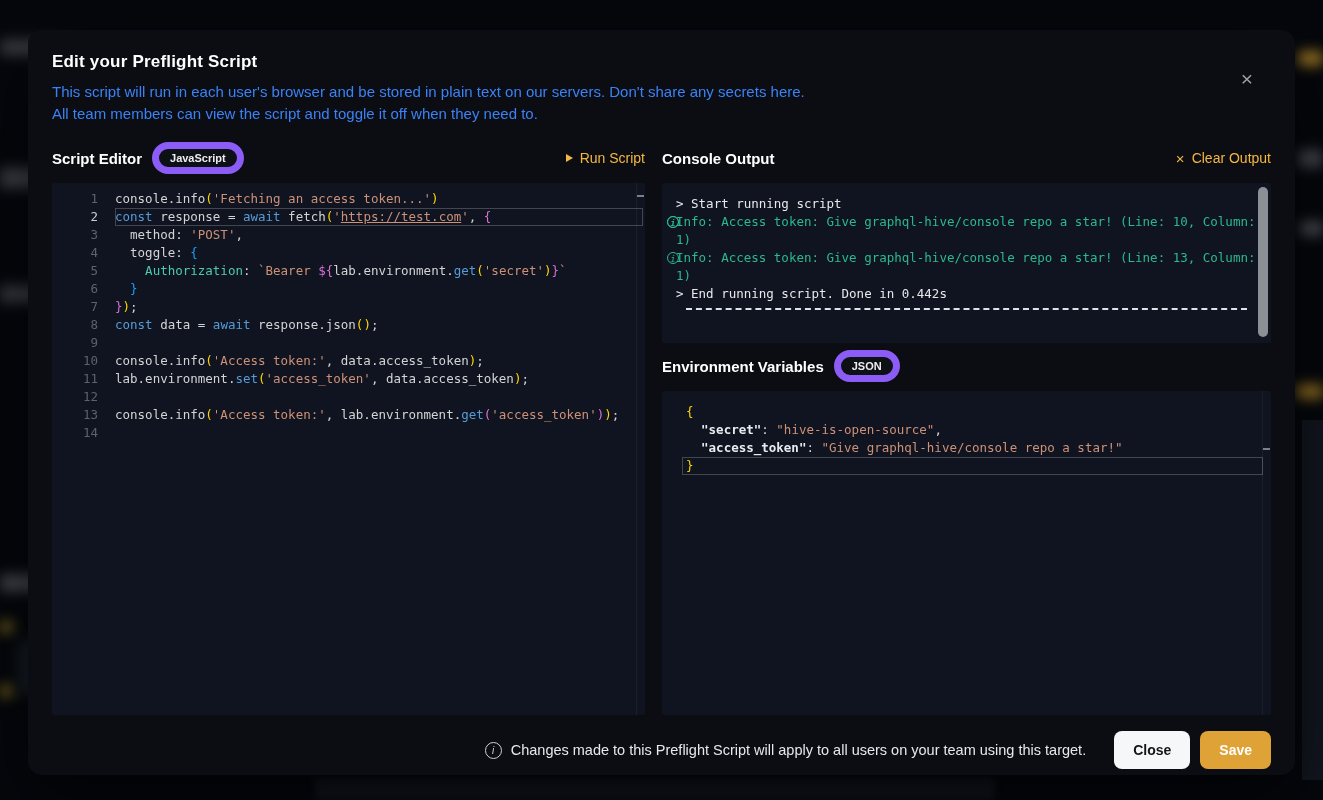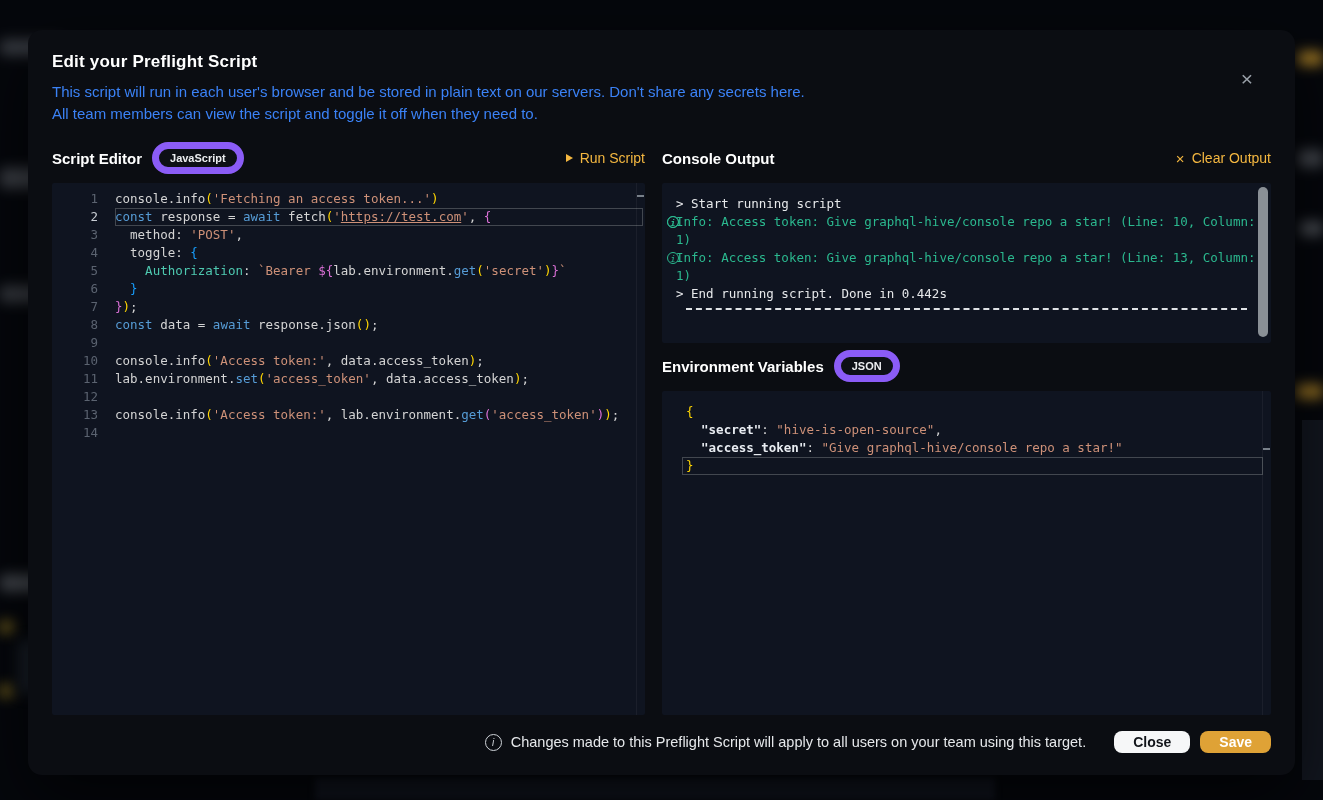--- a/index.html
+++ b/index.html
@@ -77,21 +77,21 @@
     font-family:"DejaVu Sans Mono",monospace;font-size:12.5px;}
   .env-row.active::before{content:'';position:absolute;left:20px;right:8px;top:0;bottom:0;
     border:1px solid #42474f;pointer-events:none;box-sizing:border-box;}
   .ruler-dash{position:absolute;width:7px;height:2px;background:#788089;right:1px;}
 
   
   .footer{display:flex;align-items:center;justify-content:flex-end;margin-top:16px;gap:10px;}
   .note{display:flex;align-items:center;gap:9px;color:#e6e8eb;font-size:14.5px;margin-right:18px;}
   .note-circ{width:15px;height:15px;border:1px solid #cfd3d8;border-radius:50%;color:#cfd3d8;
     font-size:10px;line-height:15px;text-align:center;font-style:italic;flex:0 0 auto;}
-  .btn{height:22px;border-radius:8px;border:none;font-size:14px;font-weight:600;cursor:pointer;
+  .btn{height:38px;border-radius:8px;border:none;font-size:14px;font-weight:600;cursor:pointer;
     padding:0 19px;font-family:"Liberation Sans",sans-serif;}
   .btn-close{background:#f6f7f8;color:#12151a;}
   .btn-save{background:var(--save-bg);color:#ffffff;}
 </style>
 </head>
 <body>
 
 <div>
   <div class="blob" style="left:0;top:40px;width:64px;height:15px;background:#6b7078;opacity:.55;"></div>
   <div class="blob" style="left:0;top:168px;width:56px;height:20px;background:#777c84;opacity:.5;"></div>

